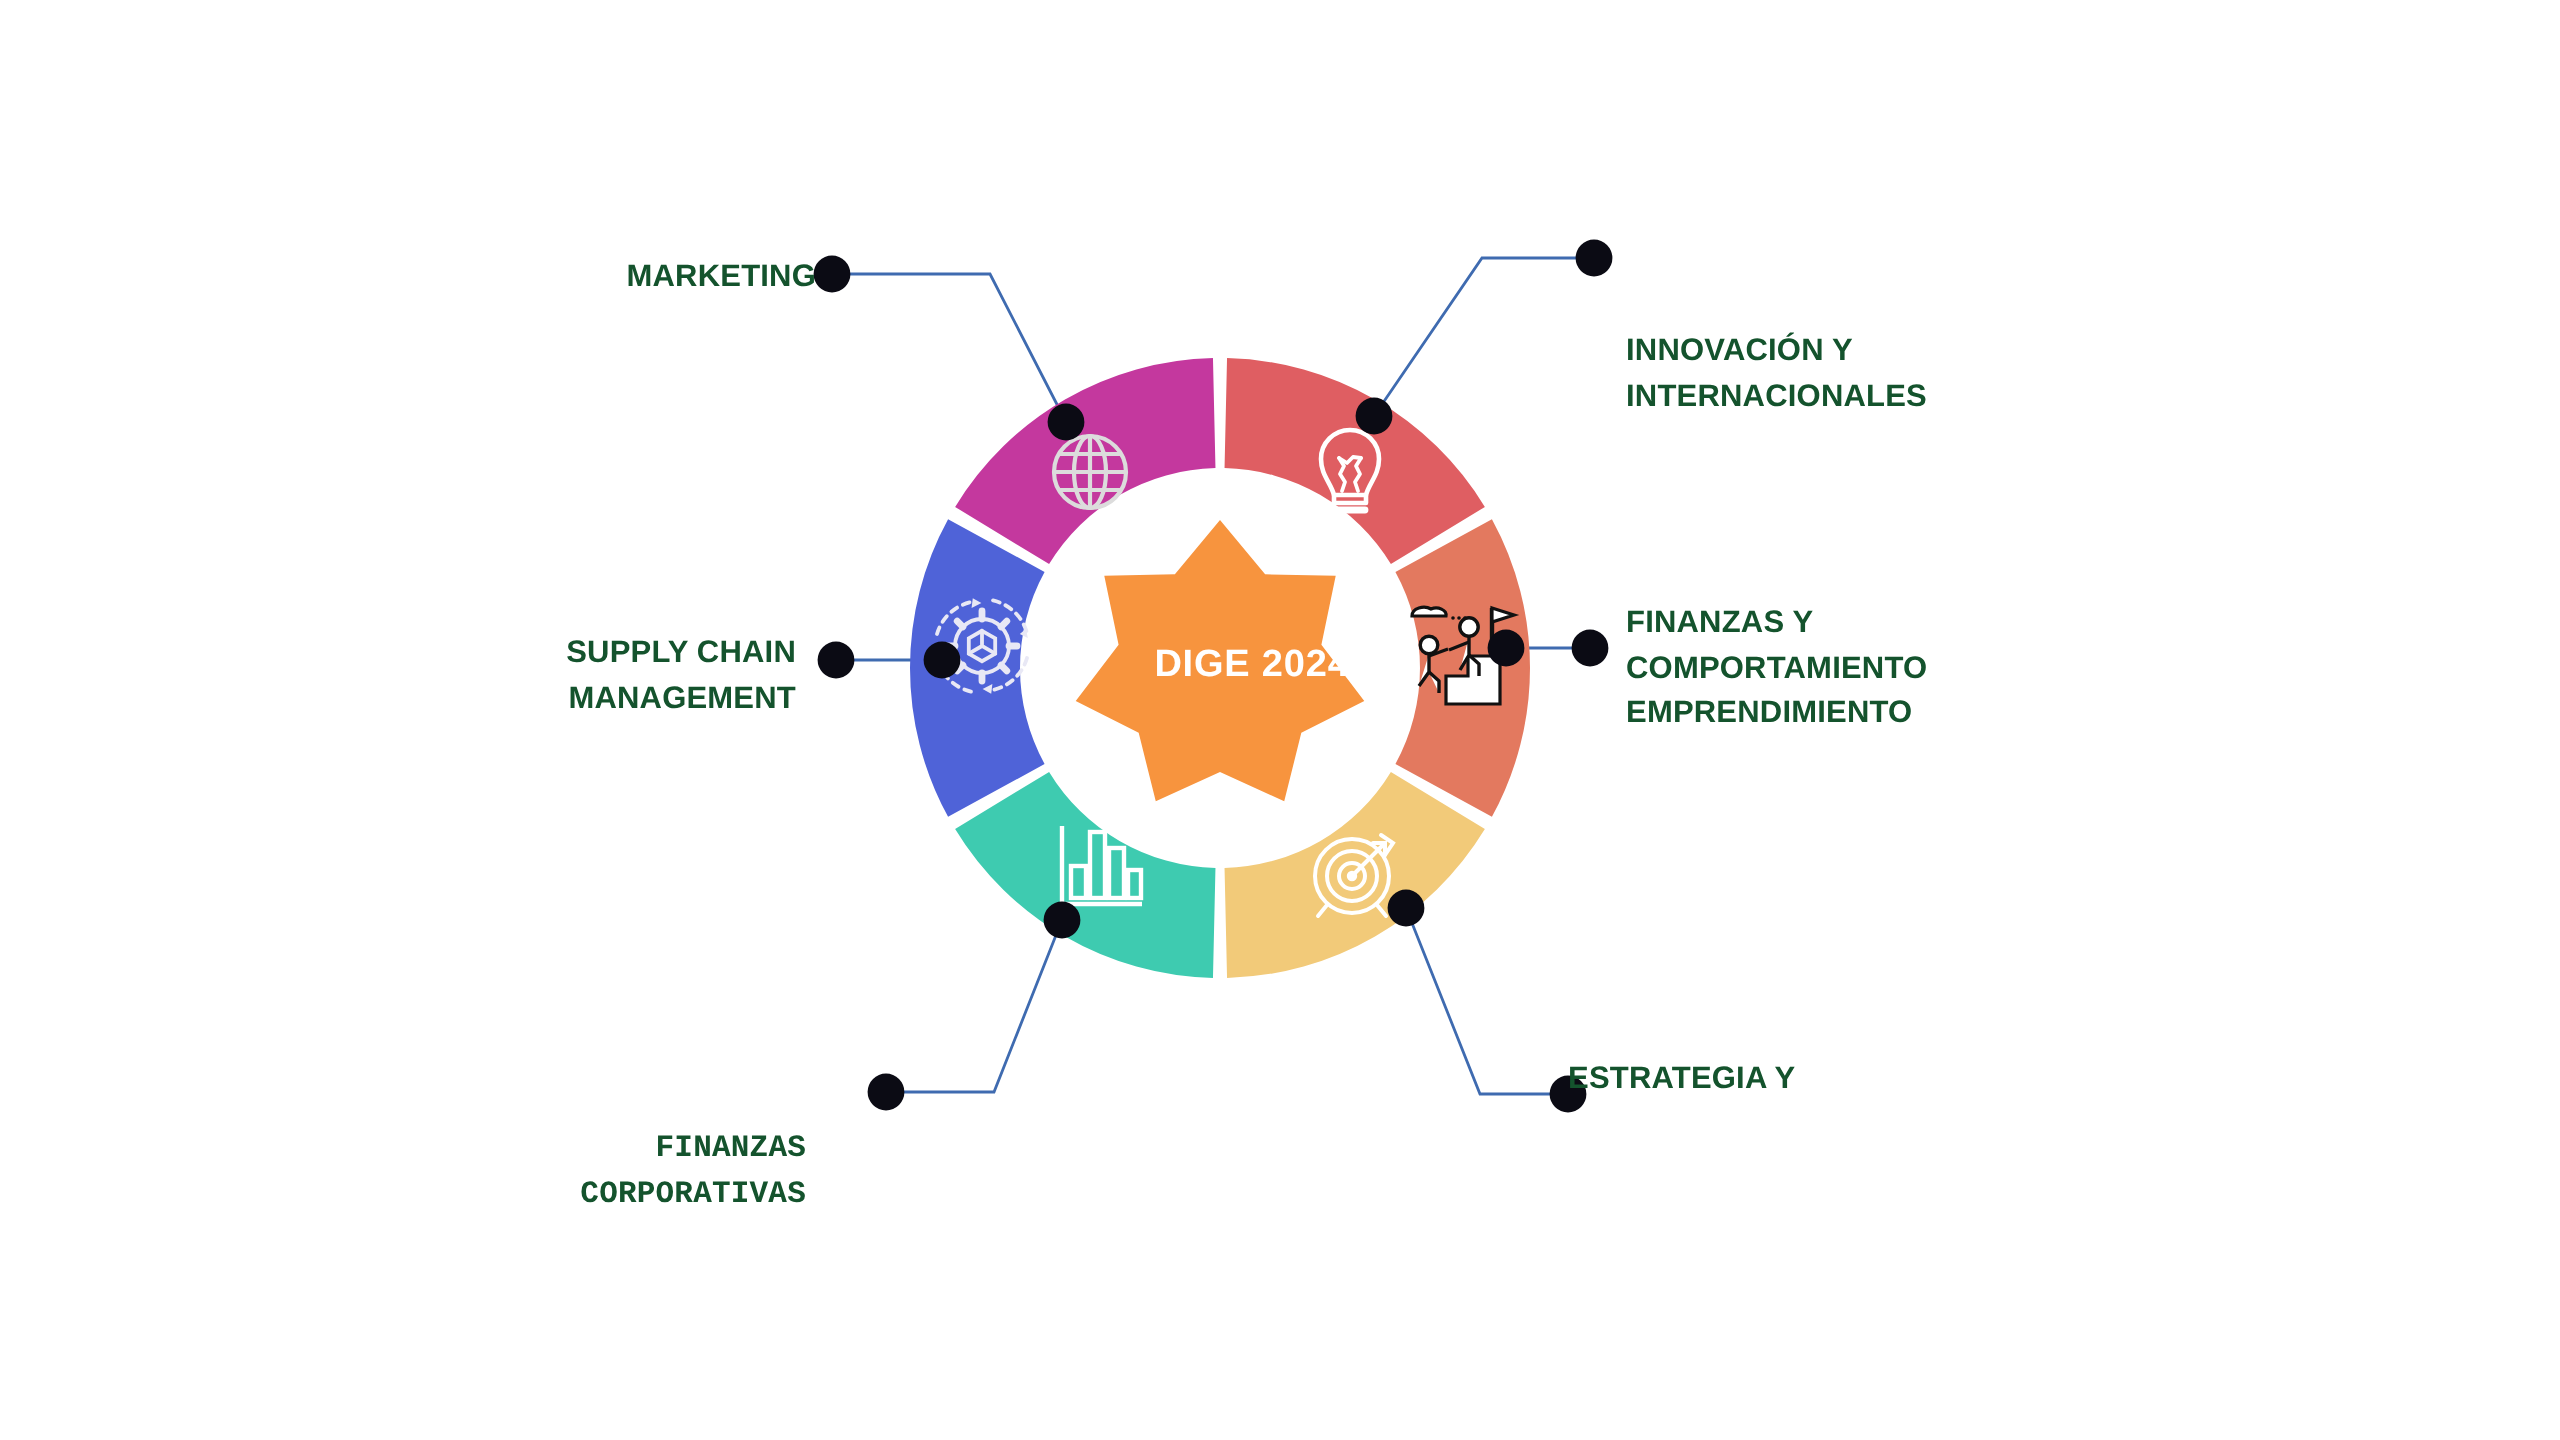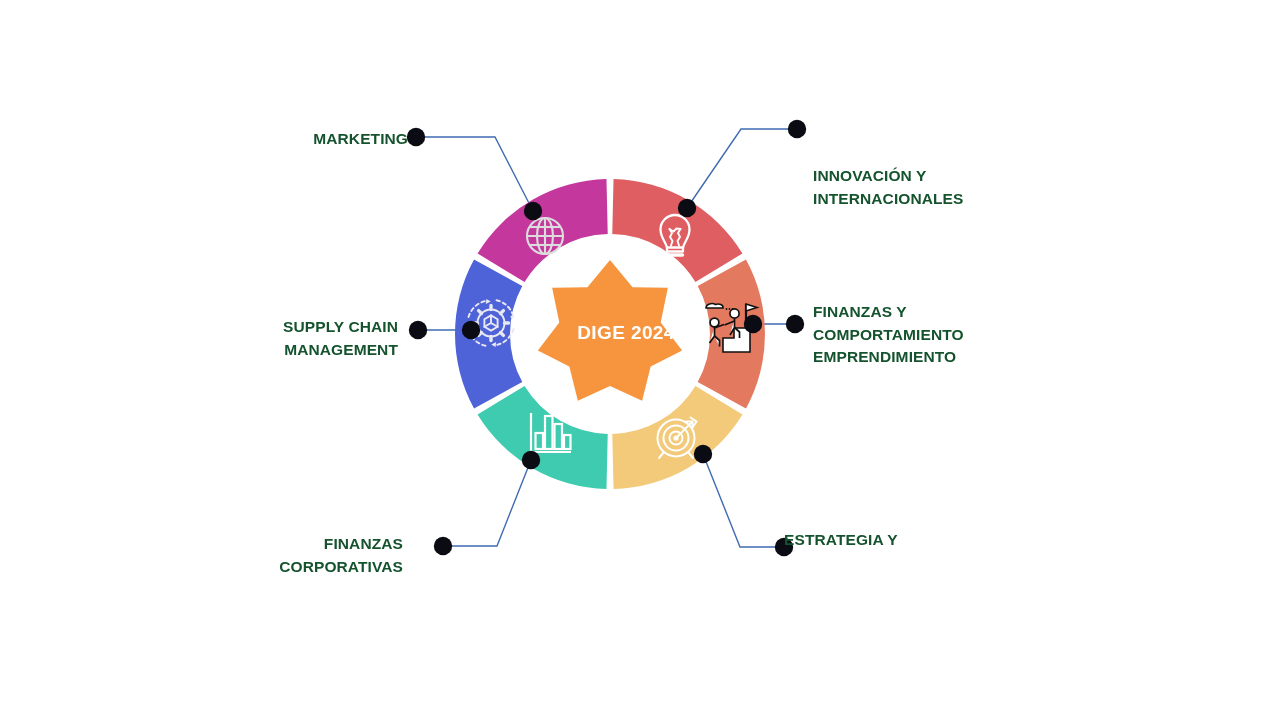--- a/index.html
+++ b/index.html
@@ -224,21 +224,21 @@
 
   <div class="label-text label-right" id="lbl-marketing" style="left:auto; right:872px; top:128px;">
     <div>MARKETING</div>
   </div>
 
   <div class="label-text label-right" id="lbl-supply" style="left:auto; right:882px; top:316px;">
     <div>SUPPLY CHAIN</div>
     <div>MANAGEMENT</div>
   </div>
 
-  <div class="label-text label-right" id="lbl-finanzas" style="left:auto; right:877px; top:533px;">
+  <div class="label-text label-right" id="lbl-finanzas" style="left:auto; right:877px; top:563px;font-family:Liberation Mono, monospace;">
     <div>FINANZAS</div>
     <div>CORPORATIVAS</div>
   </div>
 
   <div class="label-text label-left" id="lbl-innovacion">
     <div>INNOVACIÓN Y</div>
     <div>INTERNACIONALES</div>
   </div>
 
   <div class="label-text label-left" id="lbl-liderazgo">

